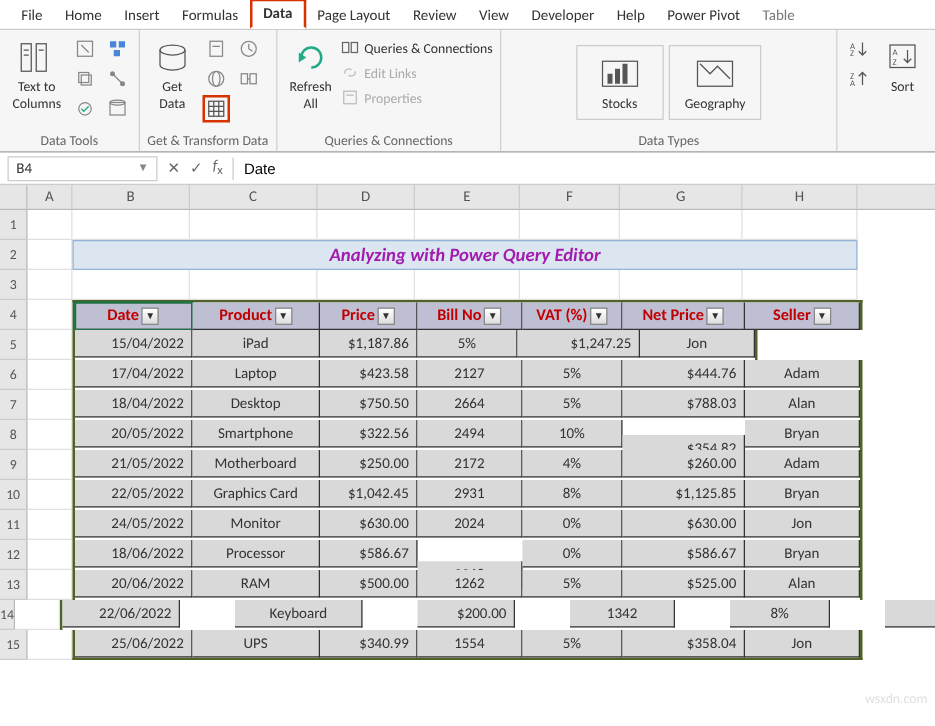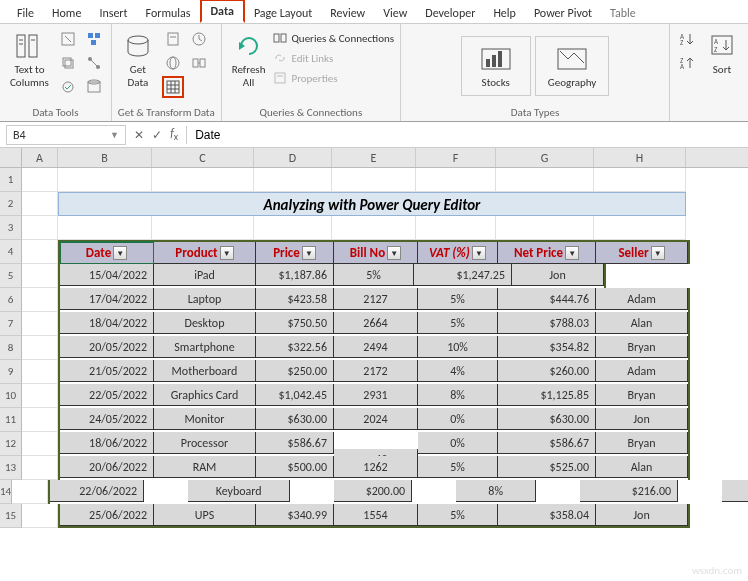--- a/index.html
+++ b/index.html
@@ -34,29 +34,29 @@
 .grid-wrap { position: relative; }
 .col-headers { display: flex; background: #e6e6e6; border-bottom: 1px solid #bbb; height: 20px; margin-left: 22px; }
 .col-h { border-right: 1px solid #ccc; text-align: center; font-size: 12px; color: #555; line-height: 20px; }
 .corner { position: absolute; left: 0; top: 0; width: 22px; height: 20px; background: #e6e6e6; border-right: 1px solid #bbb; border-bottom: 1px solid #bbb; }
 .row { display: flex; height: 24px; }
 .row-h { width: 22px; background: #e6e6e6; border-right: 1px solid #bbb; border-bottom: 1px solid #ccc; text-align: center; font-size: 11px; color: #555; line-height: 24px; }
 .cells { display: flex; }
 .cell { border-right: 1px solid #e0e0e0; border-bottom: 1px solid #e0e0e0; height: 24px; overflow: hidden; }
 
 
-.title-cell { background: #dce6f0; color: #000000; font-style: italic; font-weight: bold; font-size: 15px; text-align: center; line-height: 24px; border: 1px solid #95b3d7; }
+.title-cell { background: #dce6f0; color: #a21caf; font-style: italic; font-weight: bold; font-size: 15px; text-align: center; line-height: 24px; border: 1px solid #95b3d7; }
 .th { background: #bfbfd4; color: #c00000; font-weight: bold; font-size: 13px; text-align: center; padding: 0 2px; display: flex; align-items: center; justify-content: center; gap: 2px; border-right: 1px solid #333; border-bottom: 1px solid #333; height: 22px; position: relative; }
 .th .filter-btn { width: 14px; height: 14px; border: 1px solid #888; background: linear-gradient(#fff,#ddd); display: flex; align-items: center; justify-content: center; font-size: 8px; color: #333; cursor: pointer; }
 .td { background: #d9d9d9; border-right: 1px solid #333; border-bottom: 1px solid #333; font-size: 12px; padding: 0 6px; line-height: 22px; height: 22px; text-align: center; }
 .td.left { text-align: right; }
 .td.right { text-align: right; }
 .active-cell { outline: 2px solid #217346; outline-offset: -1px; }
 
-.watermark { position: absolute; bottom: 4px; right: 6px; font-size: 11px; color: #e0e0e0; pointer-events: none; }
+.watermark { position: absolute; bottom: 16px; right: 6px; font-size: 11px; color: #e0e0e0; pointer-events: none; }
 
 svg { display: block; }
 </style>
 </head>
 <body>
 
 <div class="ribbon-tabs">
   <div class="ribbon-tab">File</div>
   <div class="ribbon-tab">Home</div>
   <div class="ribbon-tab">Insert</div>
@@ -363,21 +363,21 @@
               <span class="filter-btn">▼</span>
             </div>
             <div class="th" style="width: 78px;">
               <span>Price</span>
               <span class="filter-btn">▼</span>
             </div>
             <div class="th" style="width: 84px;">
               <span>Bill No</span>
               <span class="filter-btn">▼</span>
             </div>
-            <div class="th" style="width: 80px; font-style: italic;">
+            <div class="th" style="width: 80px;">
               <span>VAT (%)</span>
               <span class="filter-btn">▼</span>
             </div>
             <div class="th" style="width: 98px;">
               <span>Net Price</span>
               <span class="filter-btn">▼</span>
             </div>
             <div class="th" style="width: 92px;">
               <span>Seller</span>
               <span class="filter-btn">▼</span>
@@ -432,21 +432,21 @@
       <div class="row">
         <div class="row-h">8</div>
         <div class="cells" style="position: relative;">
           <div class="cell" style="width: 36px;"></div>
           <div style="display: flex; border-left: 2px solid rgb(79, 98, 40); border-right: 2px solid rgb(79, 98, 40);">
             <div class="td left" style="width: 94px;">20/05/2022</div>
             <div class="td" style="width: 102px;">Smartphone</div>
             <div class="td right" style="width: 78px;">$322.56</div>
             <div class="td" style="width: 84px;">2494</div>
             <div class="td" style="width: 80px;">10%</div>
-            <div class="td right" style="width: 98px;">$354.82</div>
+            <div class="td right" style="width: 98px; margin-top: 12px;">$354.82</div>
             <div class="td" style="width: 92px;">Bryan</div>
           </div>
         </div>
       </div>
       <div class="row">
         <div class="row-h">9</div>
         <div class="cells" style="position: relative;">
           <div class="cell" style="width: 36px;"></div>
           <div style="display: flex; border-left: 2px solid rgb(79, 98, 40); border-right: 2px solid rgb(79, 98, 40);">
             <div class="td left" style="width: 94px;">21/05/2022</div>
@@ -520,20 +520,21 @@
         </div>
       </div>
       <div class="row">
         <div class="row-h">14</div>
         <div class="cells" style="position: relative;">
           <div class="cell" style="width: 36px;"></div>
           <div style="display: flex; border-left: 2px solid rgb(79, 98, 40); border-right: 2px solid rgb(79, 98, 40); gap: 44px;">
             <div class="td left" style="width: 94px;">22/06/2022</div>
             <div class="td" style="width: 102px;">Keyboard</div>
             <div class="td right" style="width: 78px;">$200.00</div>
+            <div class="td" style="width: 84px;">1342</div>
             <div class="td" style="width: 80px;">8%</div>
             <div class="td right" style="width: 98px;">$216.00</div>
             <div class="td" style="width: 92px;">Adam</div>
           </div>
         </div>
       </div>
       <div class="row">
         <div class="row-h">15</div>
         <div class="cells" style="position: relative;">
           <div class="cell" style="width: 36px;"></div>

